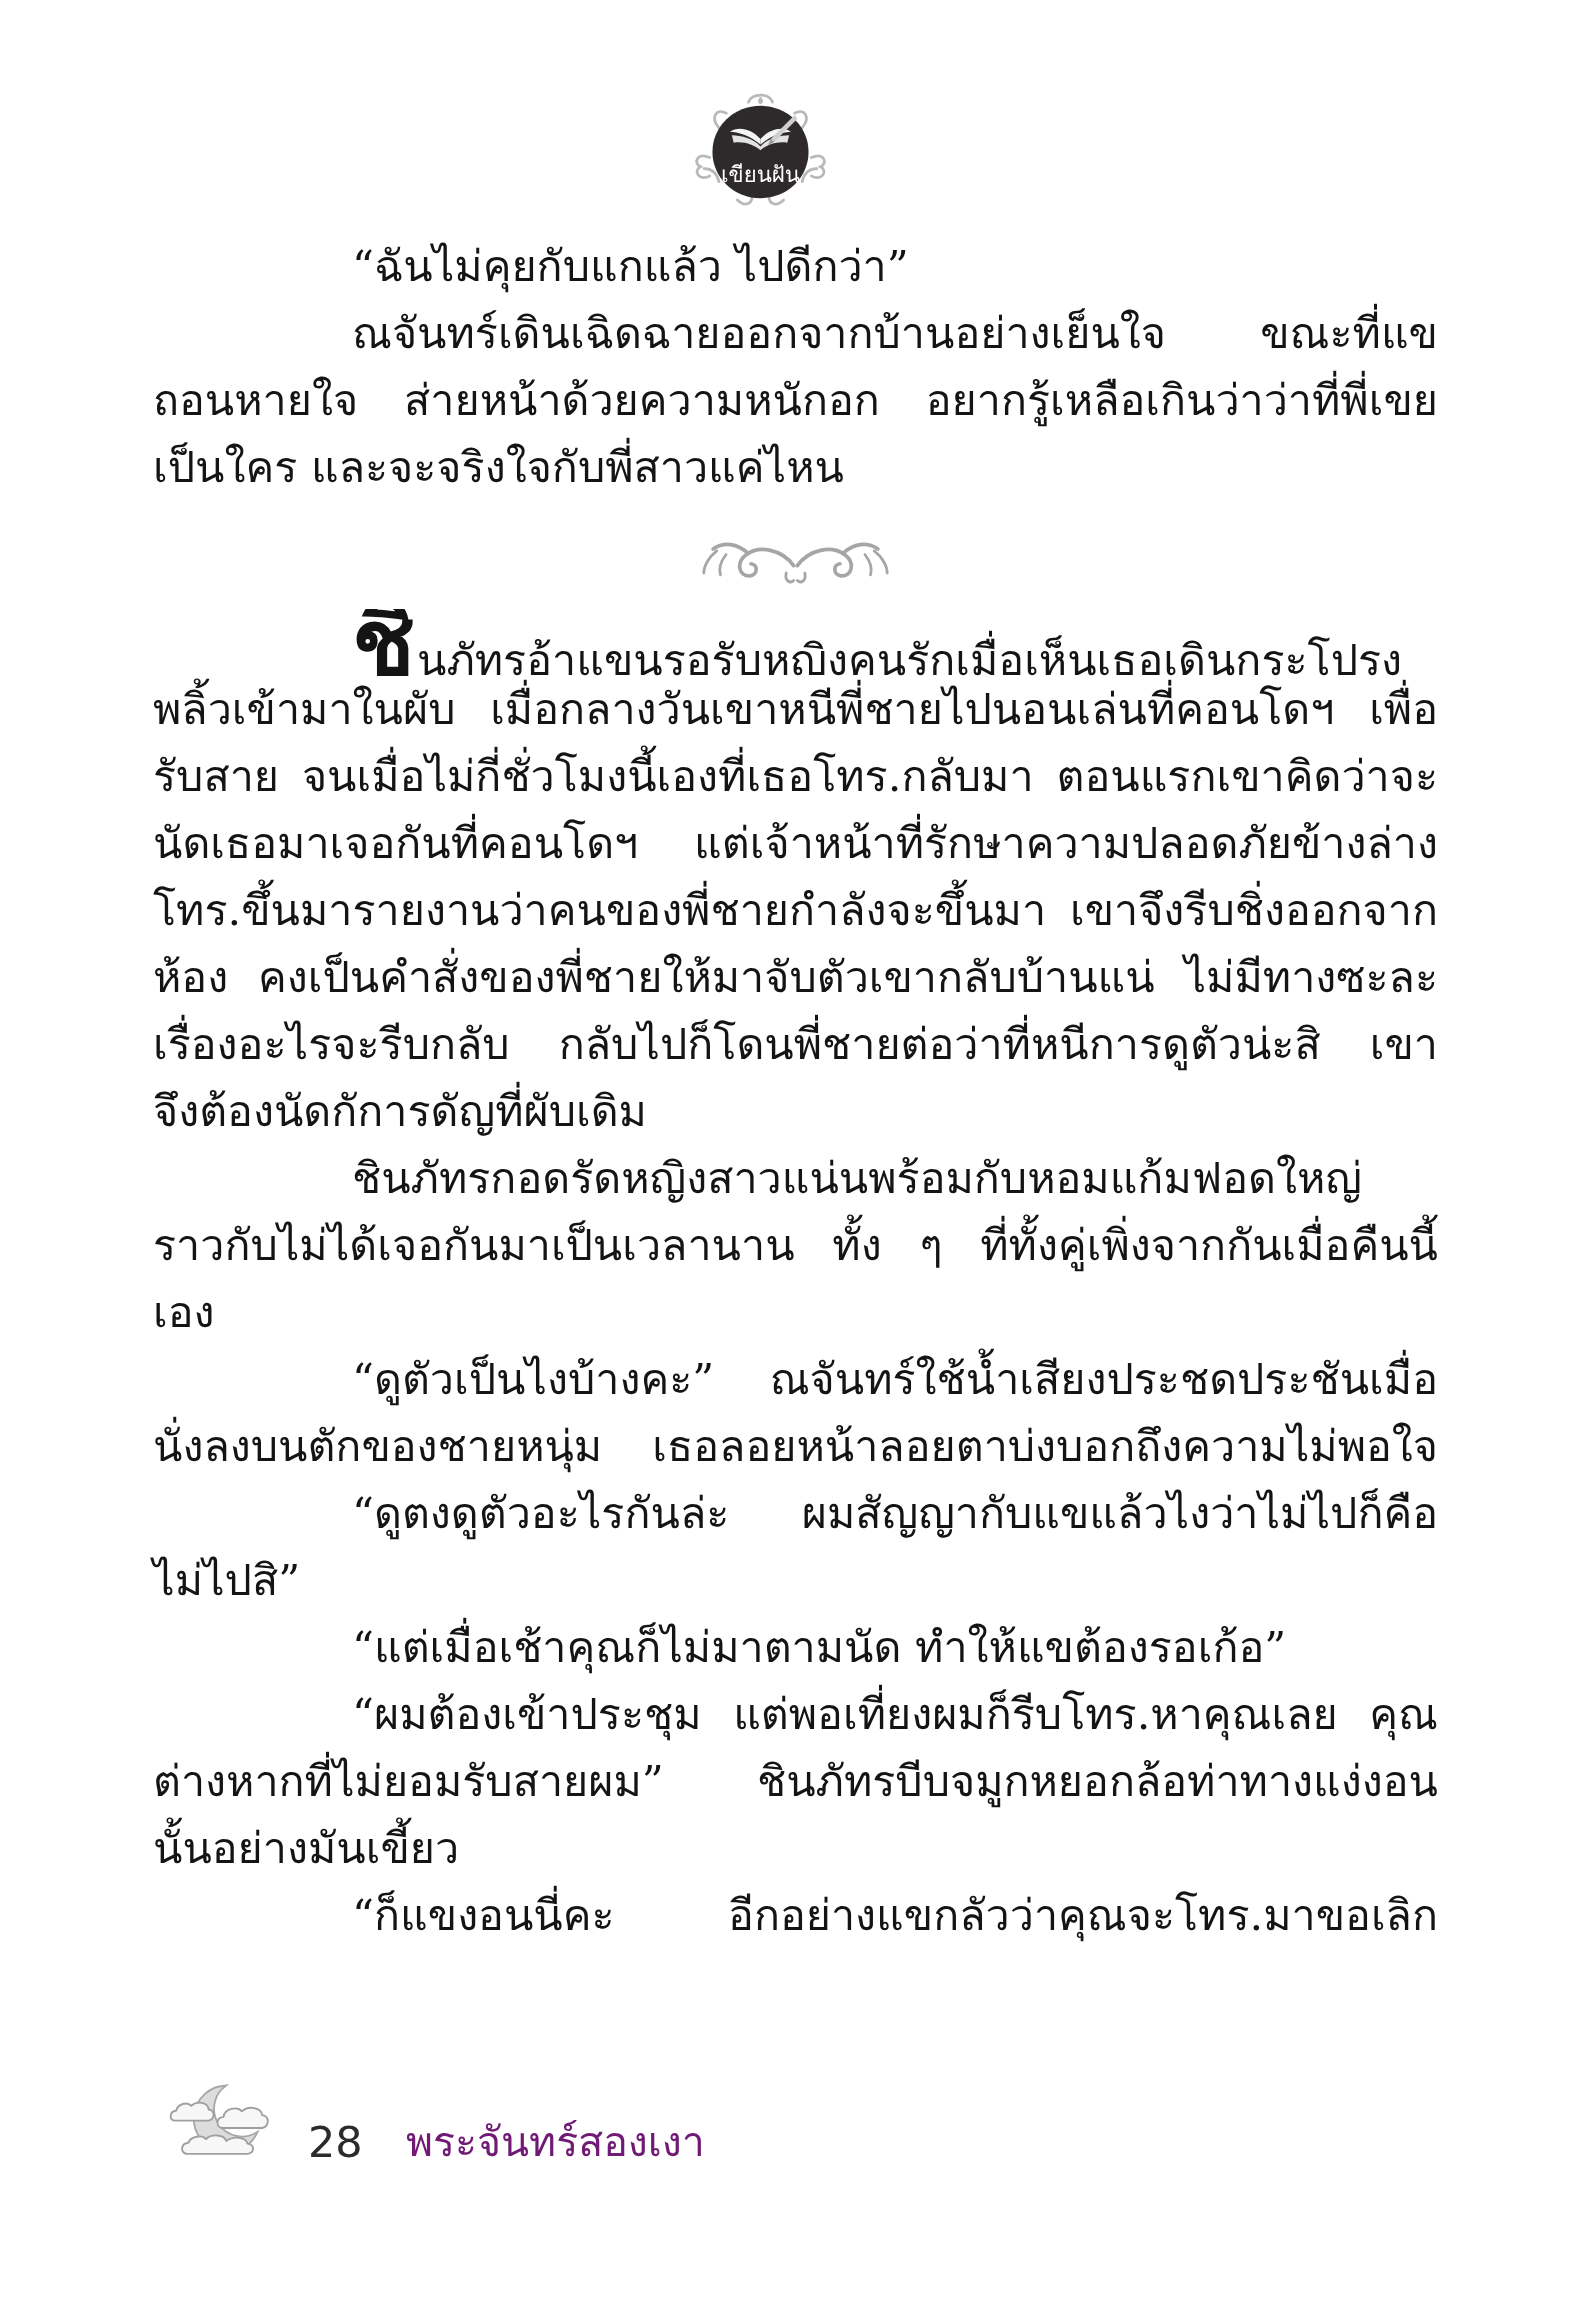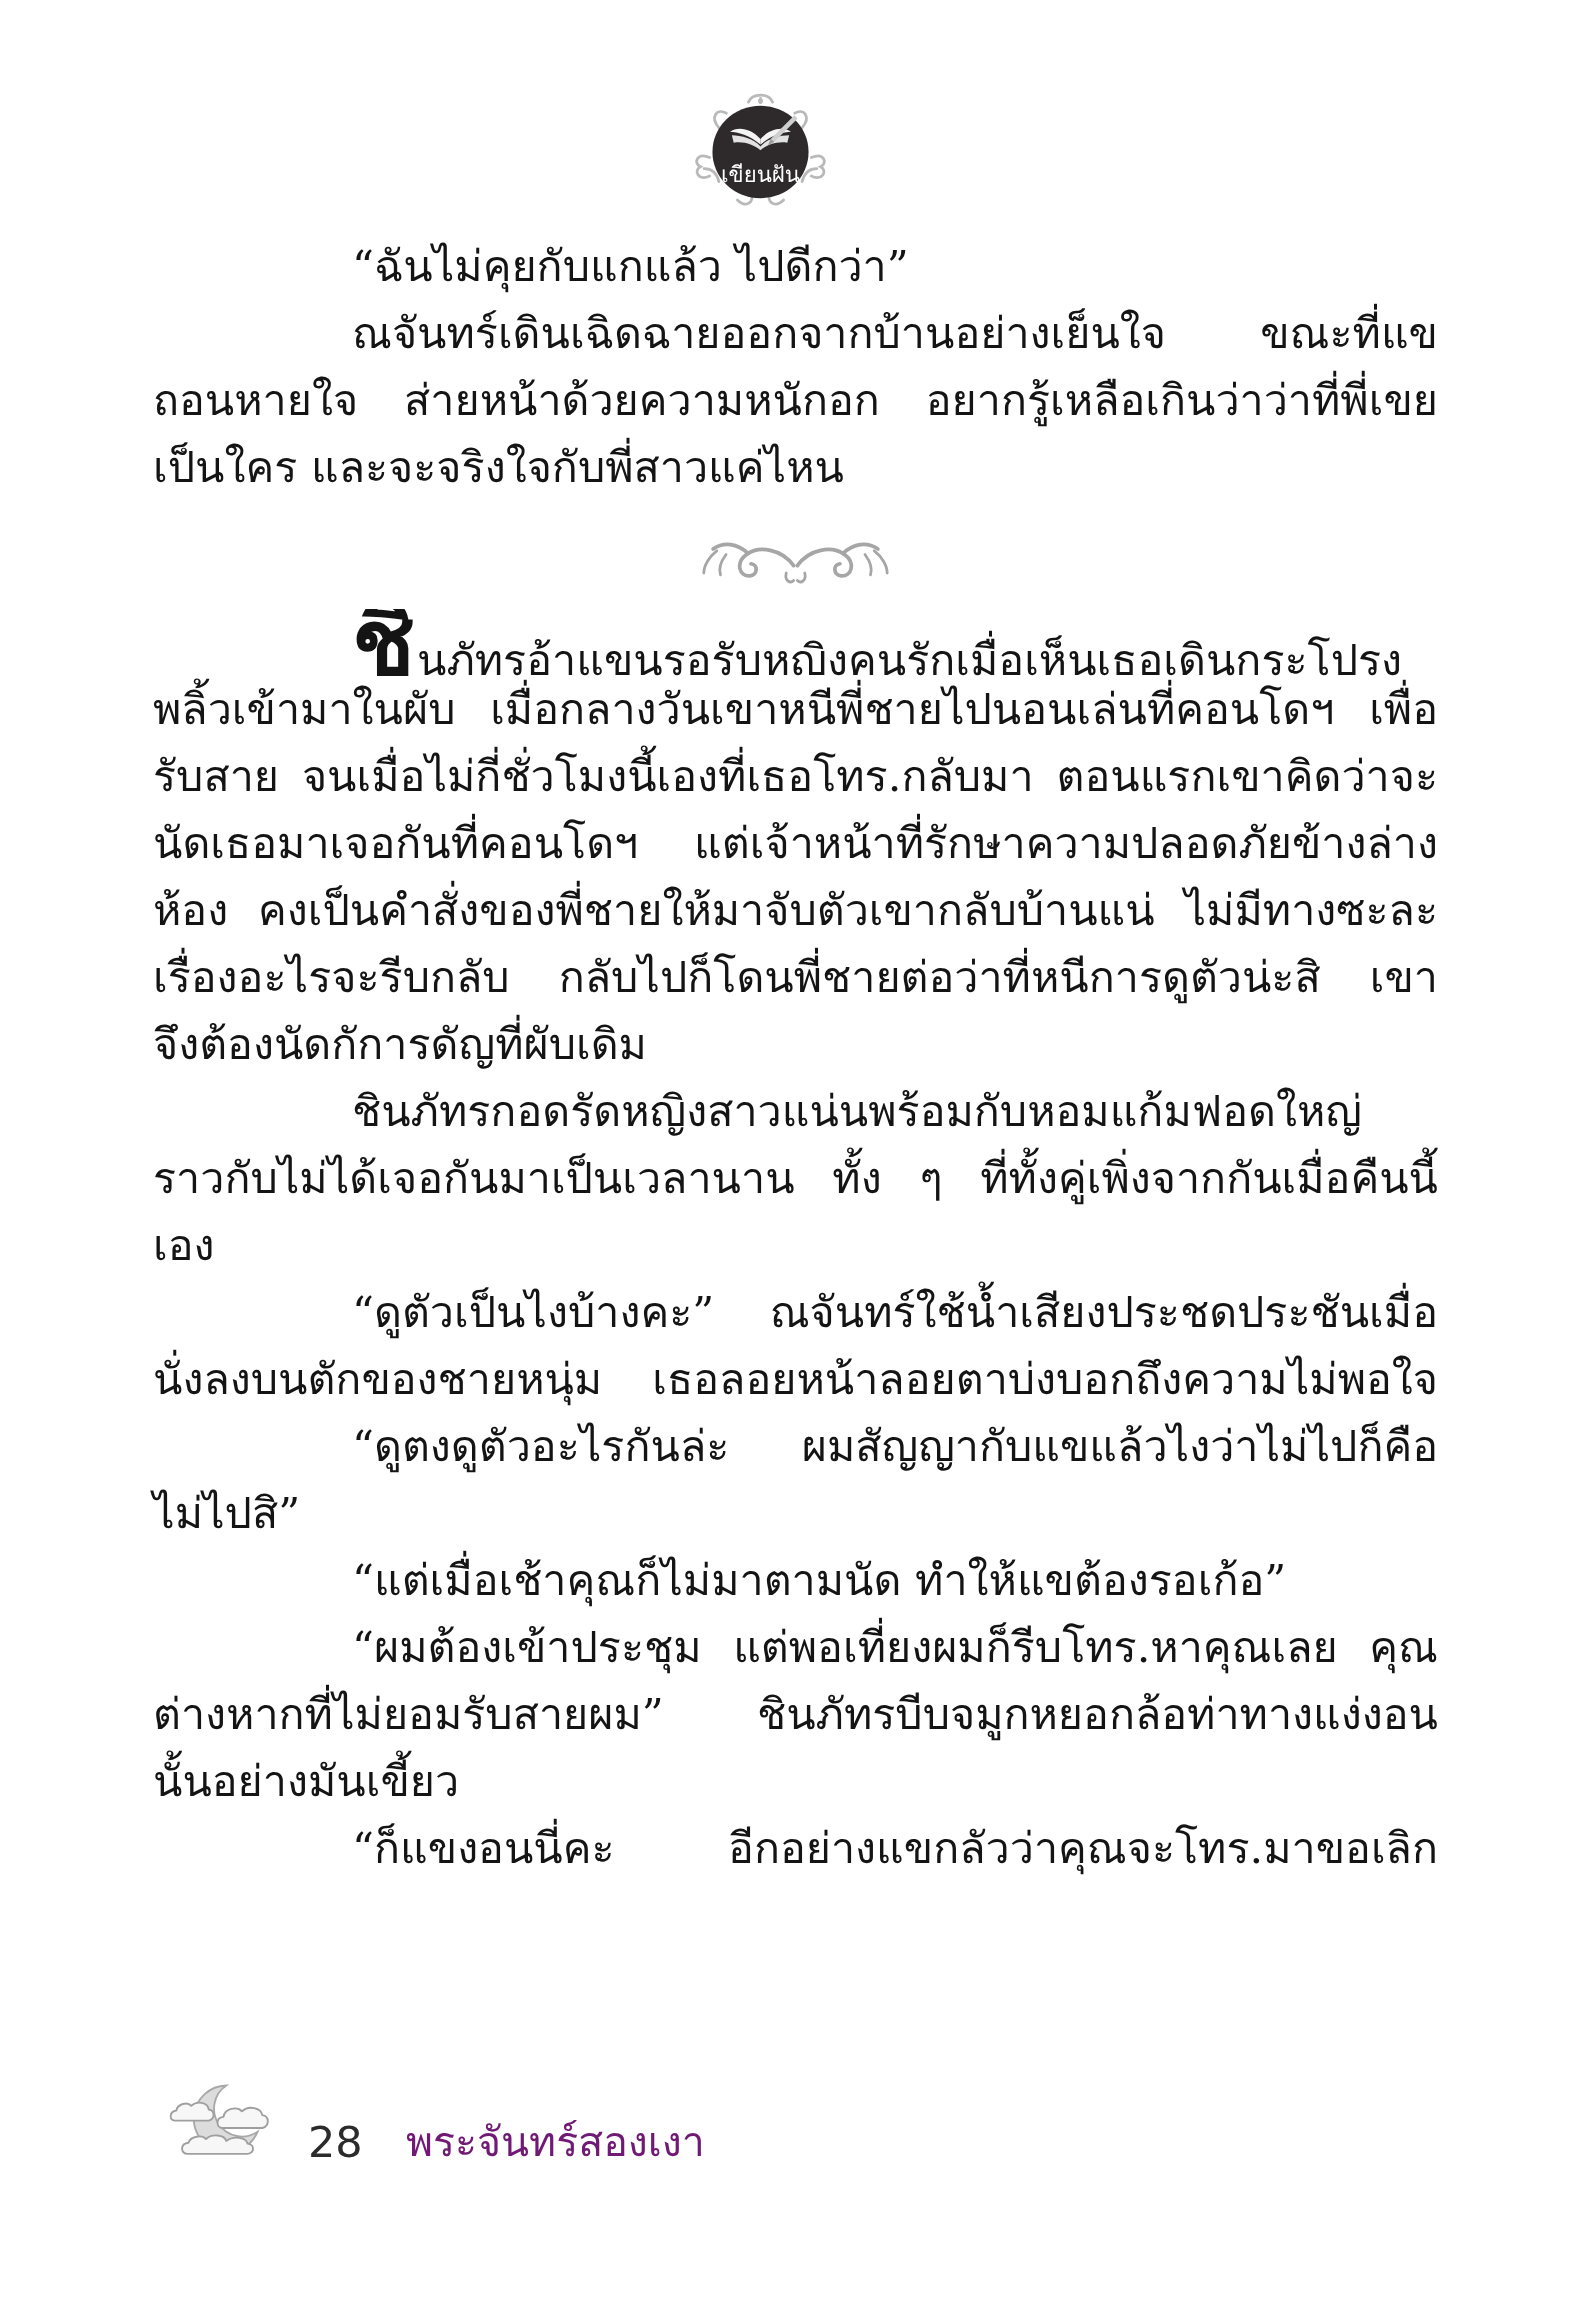--- a/index.html
+++ b/index.html
@@ -102,20 +102,21 @@
         </g>
       </svg>
     </div>
 
     <div class="l ind fill">
       <span class="dropcap">ชิ</span><span>นภัทรอ้าแขนรอรับหญิงคนรักเมื่อเห็นเธอเดินกระโปรง</span>
     </div>
     <div class="l fill">พลิ้วเข้ามาในผับ เมื่อกลางวันเขาหนีพี่ชายไปนอนเล่นที่คอนโดฯ เพื่อ</div>
     <div class="l fill">รับสาย จนเมื่อไม่กี่ชั่วโมงนี้เองที่เธอโทร.กลับมา ตอนแรกเขาคิดว่าจะ</div>
     <div class="l fill">นัดเธอมาเจอกันที่คอนโดฯ แต่เจ้าหน้าที่รักษาความปลอดภัยข้างล่าง</div>
+    <div class="l fill">โทร.ขึ้นมารายงานว่าคนของพี่ชายกำลังจะขึ้นมา เขาจึงรีบชิ่งออกจาก</div>
     <div class="l fill">ห้อง คงเป็นคำสั่งของพี่ชายให้มาจับตัวเขากลับบ้านแน่ ไม่มีทางซะละ</div>
     <div class="l fill">เรื่องอะไรจะรีบกลับ กลับไปก็โดนพี่ชายต่อว่าที่หนีการดูตัวน่ะสิ เขา</div>
     <div class="l">จึงต้องนัดกัการดัญที่ผับเดิม</div>
 
     <div class="l ind fill">ชินภัทรกอดรัดหญิงสาวแน่นพร้อมกับหอมแก้มฟอดใหญ่</div>
     <div class="l fill">ราวกับไม่ได้เจอกันมาเป็นเวลานาน ทั้ง ๆ ที่ทั้งคู่เพิ่งจากกันเมื่อคืนนี้</div>
     <div class="l">เอง</div>
 
     <div class="l ind fill">“ดูตัวเป็นไงบ้างคะ” ณจันทร์ใช้น้ำเสียงประชดประชันเมื่อ</div>
     <div class="l fill">นั่งลงบนตักของชายหนุ่ม เธอลอยหน้าลอยตาบ่งบอกถึงความไม่พอใจ</div>

